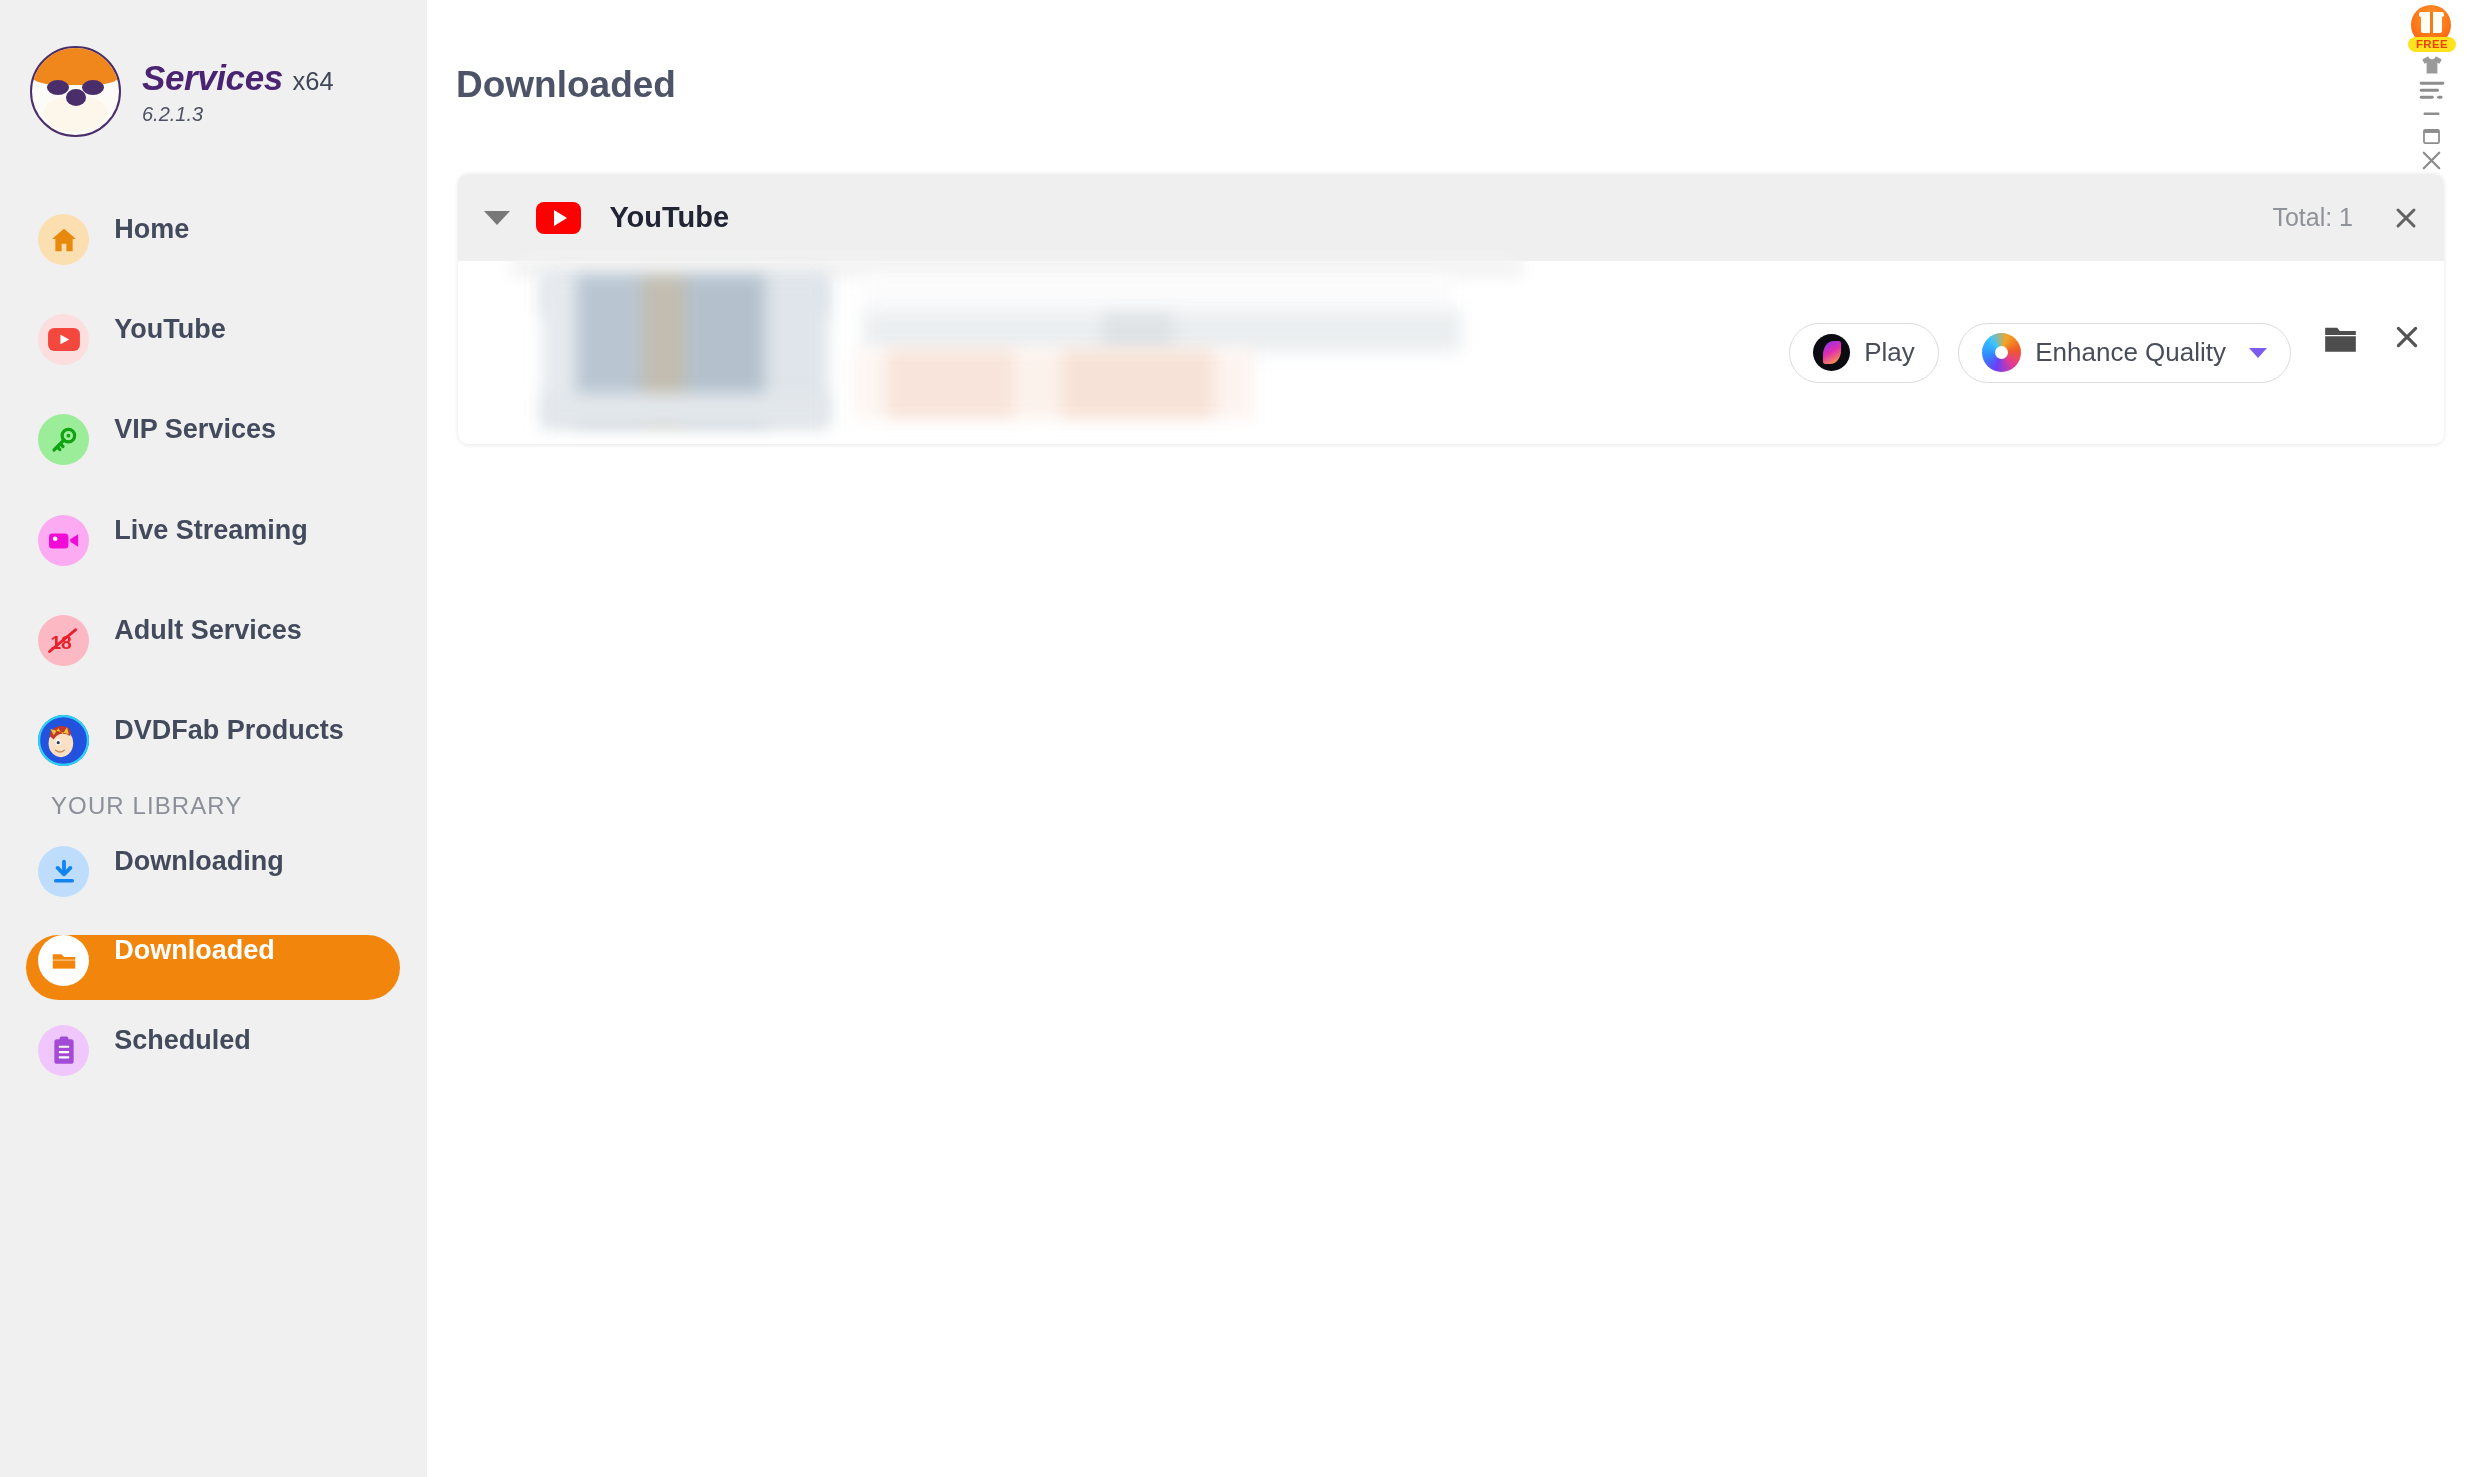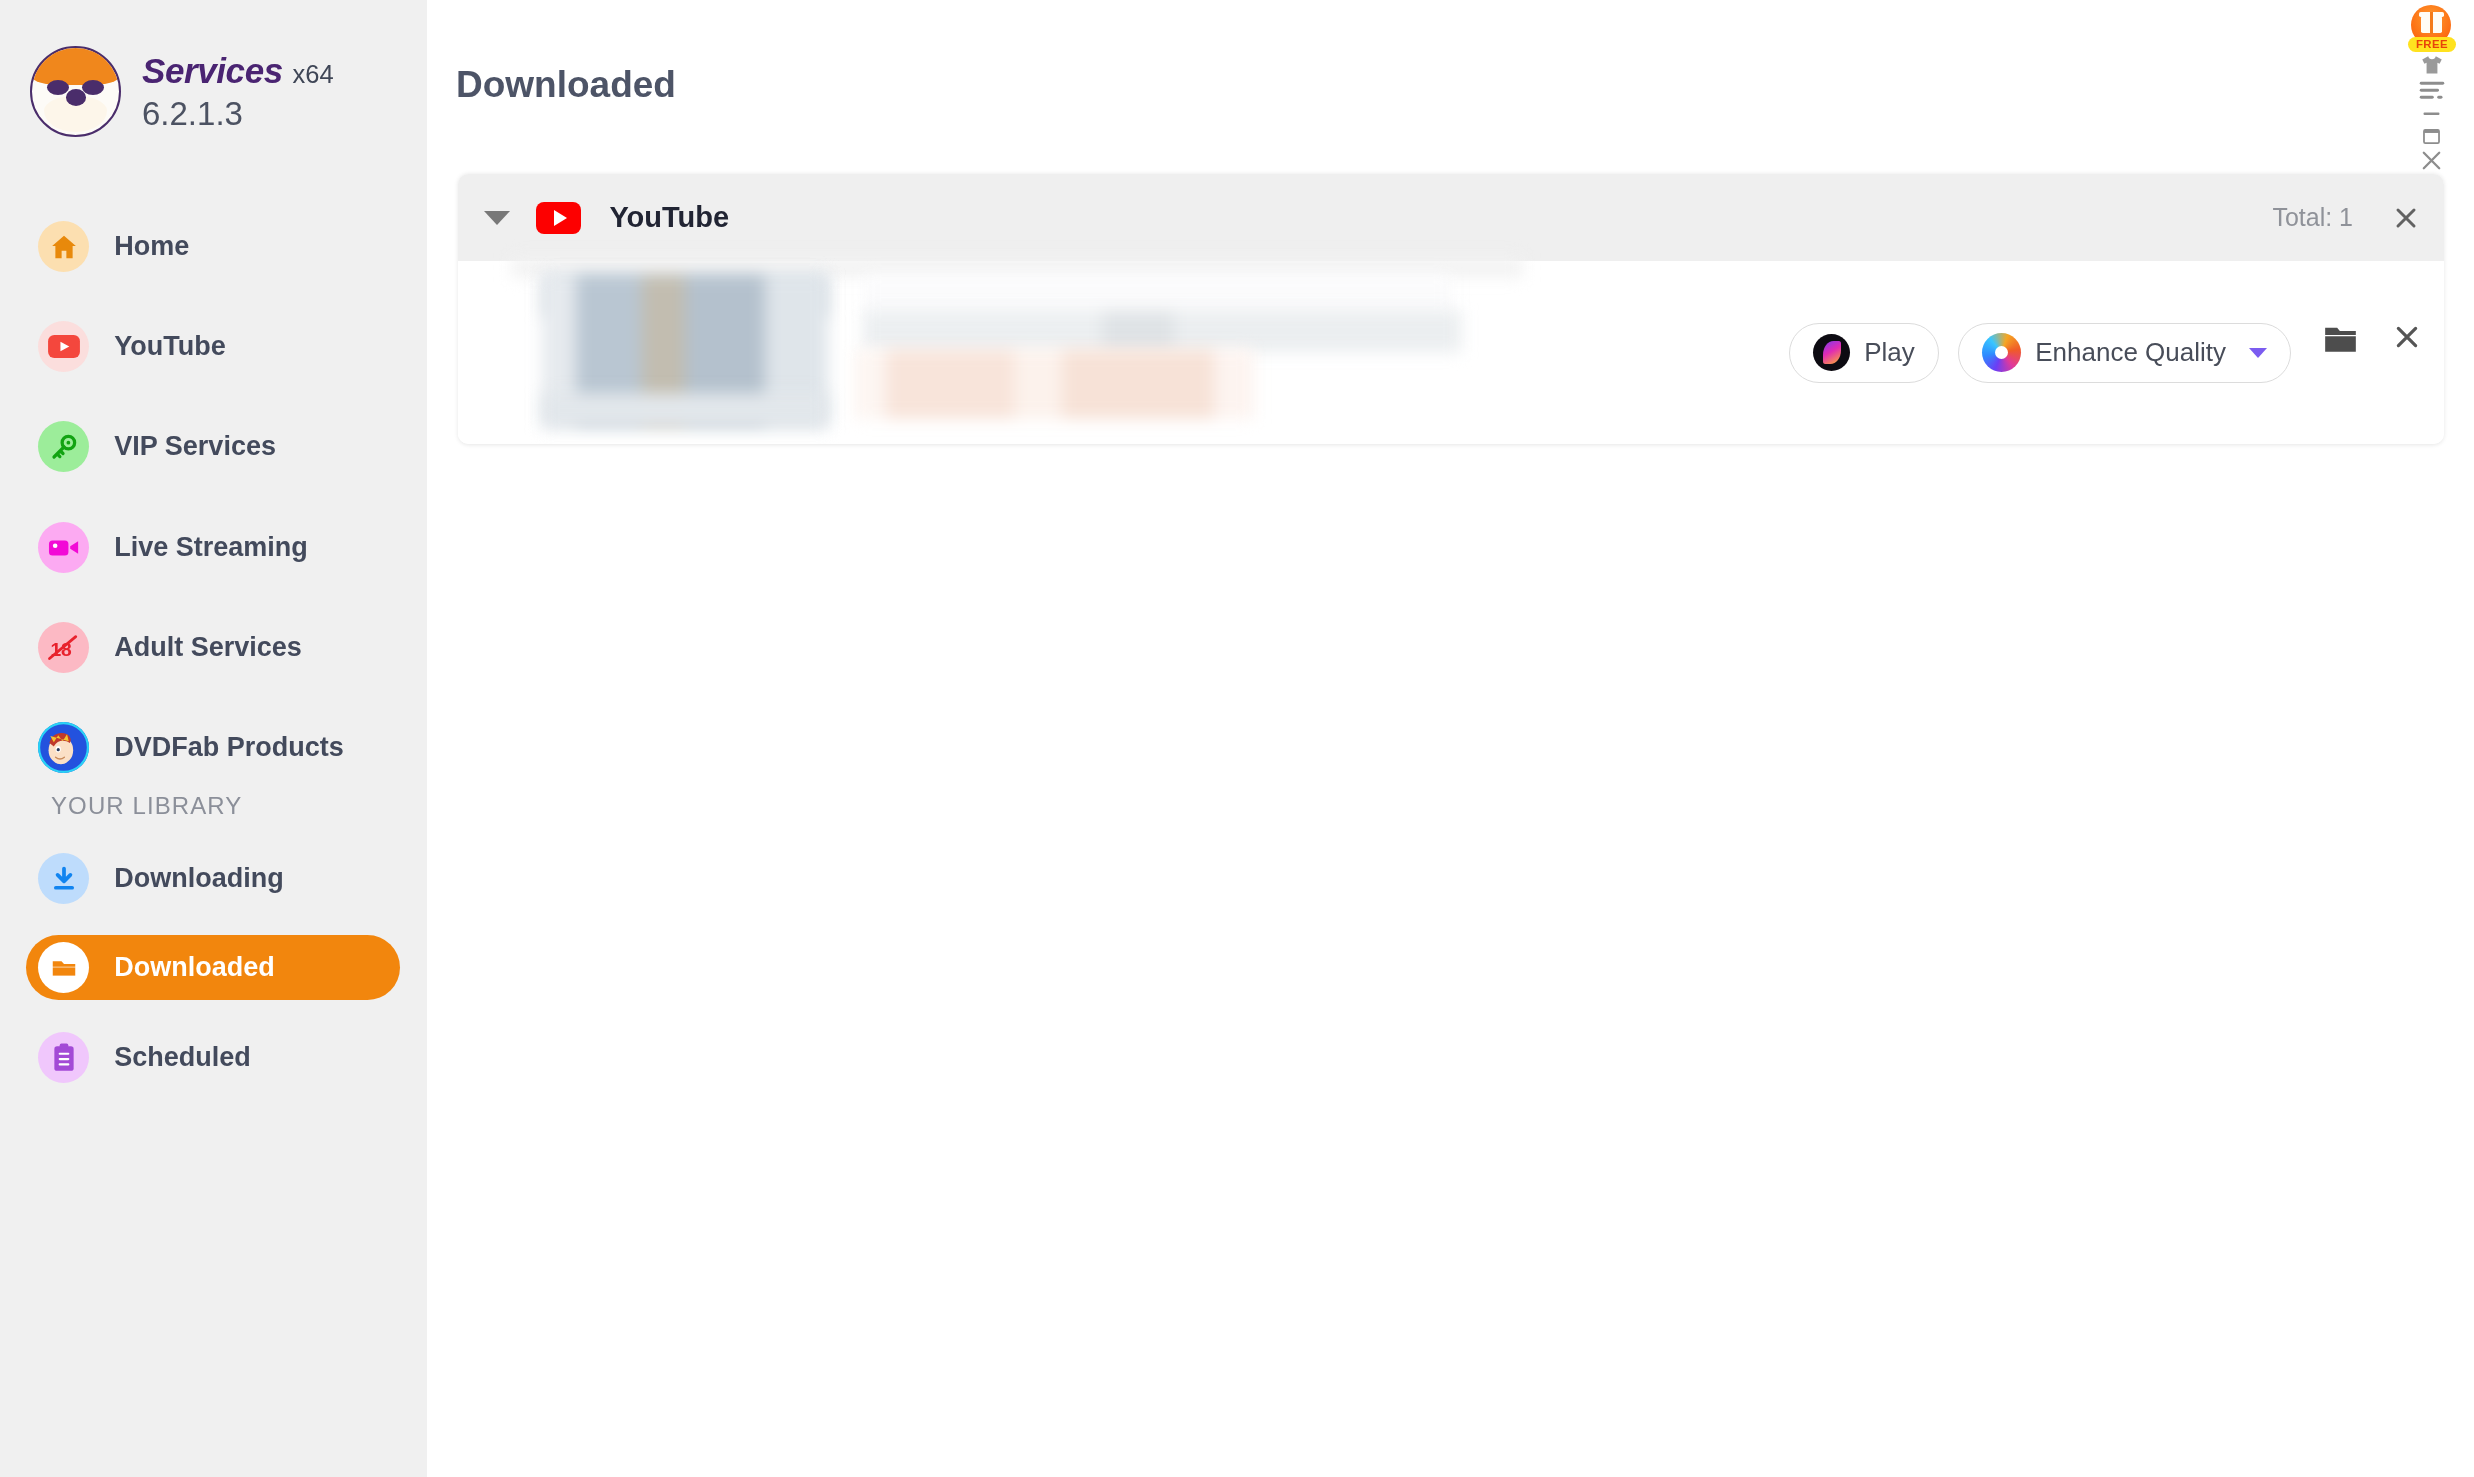--- a/index.html
+++ b/index.html
@@ -88,31 +88,32 @@
     letter-spacing: -0.4px;
   }
   #brand-arch {
     font-size: 25.5px;
     color: #3f4656;
     margin-left: 9.7px;
     font-weight: normal;
   }
   #brand-version {
     margin-top: 9px;
-    font-size: 33px;
+    font-size: 20px;
     color: #4c5262;
+    font-style: italic;
   }
 
   .nav-item {
     position: absolute;
     left: 26px;
     width: 374px;
     height: 65px;
     display: flex;
-    align-items: center;
+    align-items: flex-start;
     border-radius: 33px;
     box-sizing: border-box;
     padding-left: 12.3px;
     cursor: pointer;
   }
   .nav-item.active {
     background: #f2860d;
   }
   .nav-icon {
     width: 51px; height: 51px;

